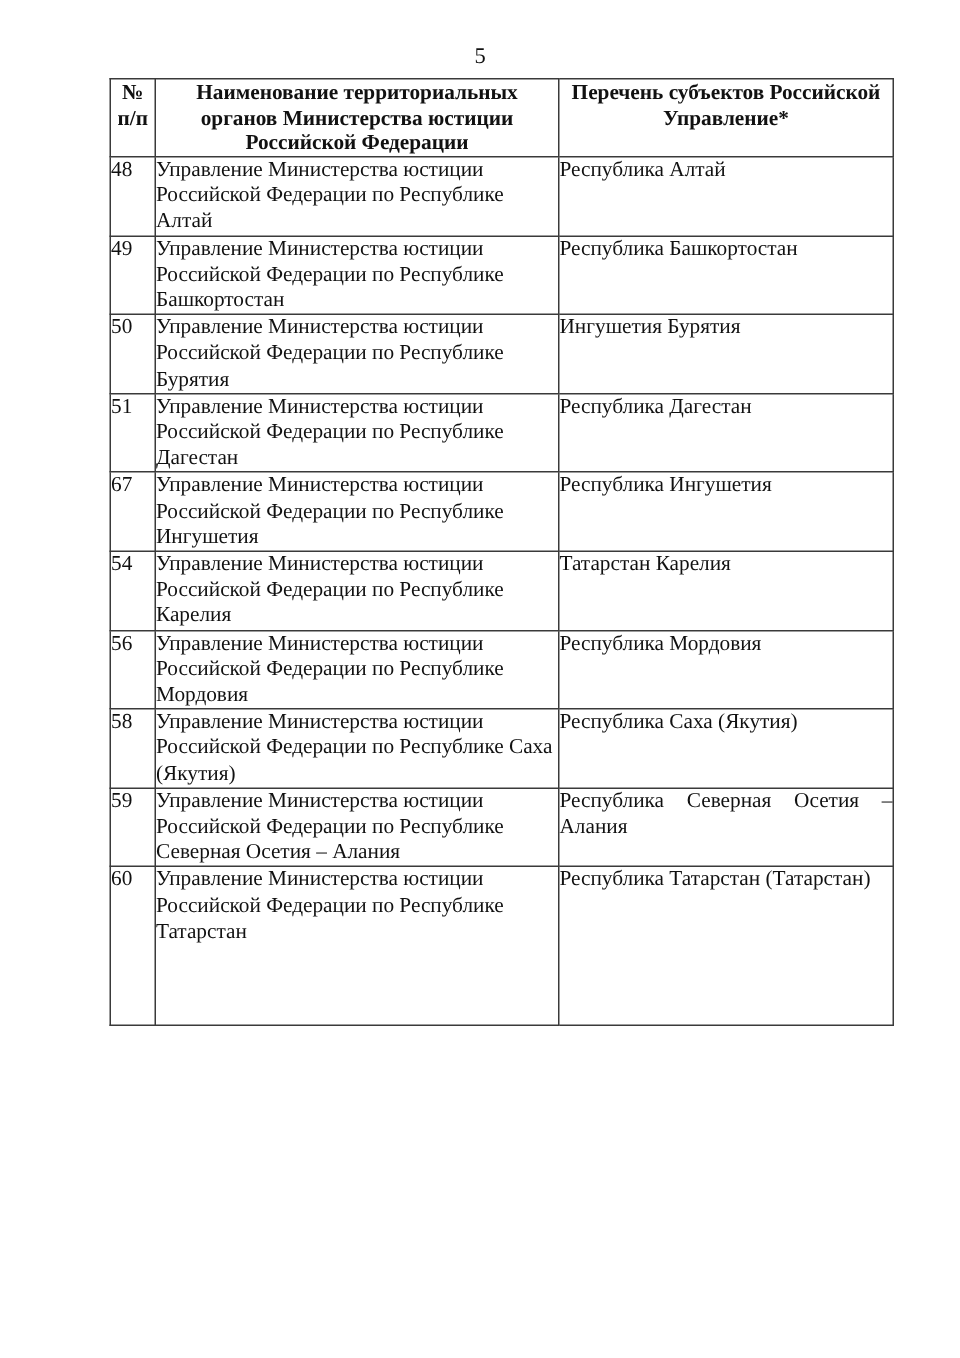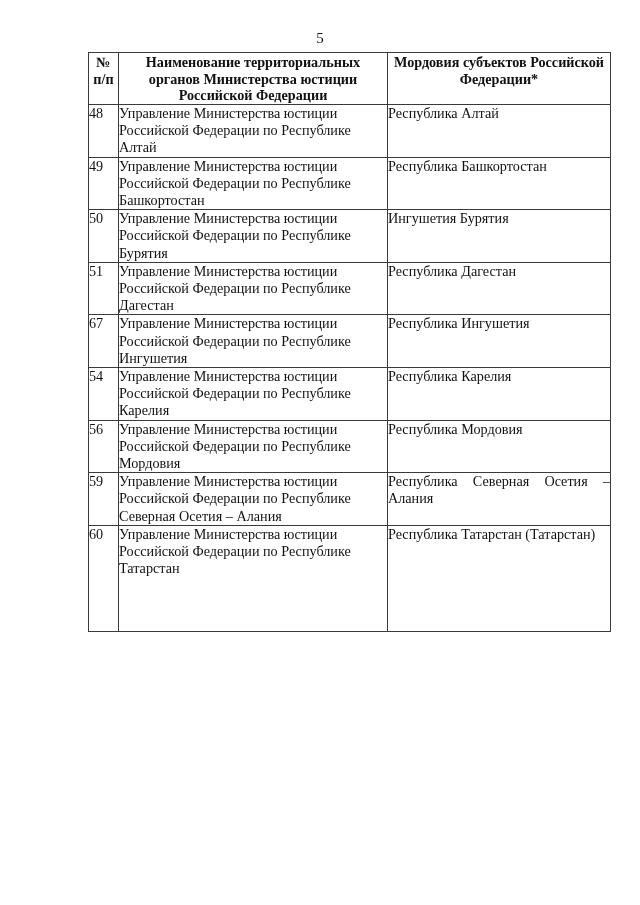--- a/index.html
+++ b/index.html
@@ -1,20 +1,20 @@
 <!DOCTYPE html>
 <html><head>
 <meta charset="utf-8">
 <style>
   html, body { margin: 0; padding: 0; background: #ffffff; }
   body { width: 640px; height: 905px; position: relative; overflow: hidden;
          font-family: "Liberation Serif", "DejaVu Serif", serif; color: #111; }
   .page-number { position: absolute; top: 30px; left: 0; width: 640px; text-align: center;
                  font-size: 15px; }
-  table.list { position: absolute; top: 52px; left: 88px; width: 522px;
+  table.list { position: absolute; top: 52px; left: 73px; width: 522px;
                border-collapse: collapse; table-layout: fixed; font-size: 14.2px; line-height: 17.2px; }
   table.list td, table.list th { border: 1.3px solid #3a3a3a; vertical-align: top; padding: 0; }
   table.list th { font-weight: bold; text-align: center; height: 50px; padding-top: 1px; line-height: 16.5px; }
   col.c1 { width: 30px; } col.c2 { width: 269px; } col.c3 { width: 223px; }
   td.num { padding-left: 4px; padding-top: 1px; }
   td.name { padding-left: 6px; padding-top: 1px; padding-right: 4px; }
   td.subj { padding-left: 5px; padding-top: 1px; padding-right: 4px; text-align: justify; font-family: Liberation Serif, serif; }
   tr.row { height: 52px; }
   tr.row.last { height: 106px; }
 </style>
@@ -26,21 +26,21 @@
 <table class="list">
   <colgroup>
       <col class="c1">
       <col class="c2">
       <col class="c3">
     </colgroup>
   <thead>
     <tr>
       <th>№ п/п</th>
       <th>Наименование территориальных органов Министерства юстиции Российской Федерации</th>
-      <th>Мордовия субъектов Российской Федерации*</th>
+      <th>Перечень субъектов Российской Управление*</th>
     </tr>
   </thead>
   <tbody id="rows">
       <tr class="row">
         <td class="num">48</td>
         <td class="name">Управление Министерства юстиции Российской Федерации по Республике Алтай</td>
         <td class="subj">Республика Алтай</td>
       </tr>
       <tr class="row">
         <td class="num">49</td>
@@ -58,26 +58,31 @@
         <td class="subj">Республика Дагестан</td>
       </tr>
       <tr class="row">
         <td class="num">67</td>
         <td class="name">Управление Министерства юстиции Российской Федерации по Республике Ингушетия</td>
         <td class="subj">Республика Ингушетия</td>
       </tr>
       <tr class="row">
         <td class="num">54</td>
         <td class="name">Управление Министерства юстиции Российской Федерации по Республике Карелия</td>
-        <td class="subj">Республика Карелия</td>
+        <td class="subj">Татарстан Карелия</td>
       </tr>
       <tr class="row">
         <td class="num">56</td>
         <td class="name">Управление Министерства юстиции Российской Федерации по Республике Мордовия</td>
         <td class="subj">Республика Мордовия</td>
+      </tr>
+      <tr class="row">
+        <td class="num">58</td>
+        <td class="name">Управление Министерства юстиции Российской Федерации по Республике Саха (Якутия)</td>
+        <td class="subj">Республика Саха (Якутия)</td>
       </tr>
       <tr class="row">
         <td class="num">59</td>
         <td class="name">Управление Министерства юстиции Российской Федерации по Республике Северная Осетия – Алания</td>
         <td class="subj">Республика Северная Осетия – Алания</td>
       </tr>
       <tr class="row last">
         <td class="num">60</td>
         <td class="name">Управление Министерства юстиции Российской Федерации по Республике Татарстан</td>
         <td class="subj">Республика Татарстан (Татарстан)</td>

